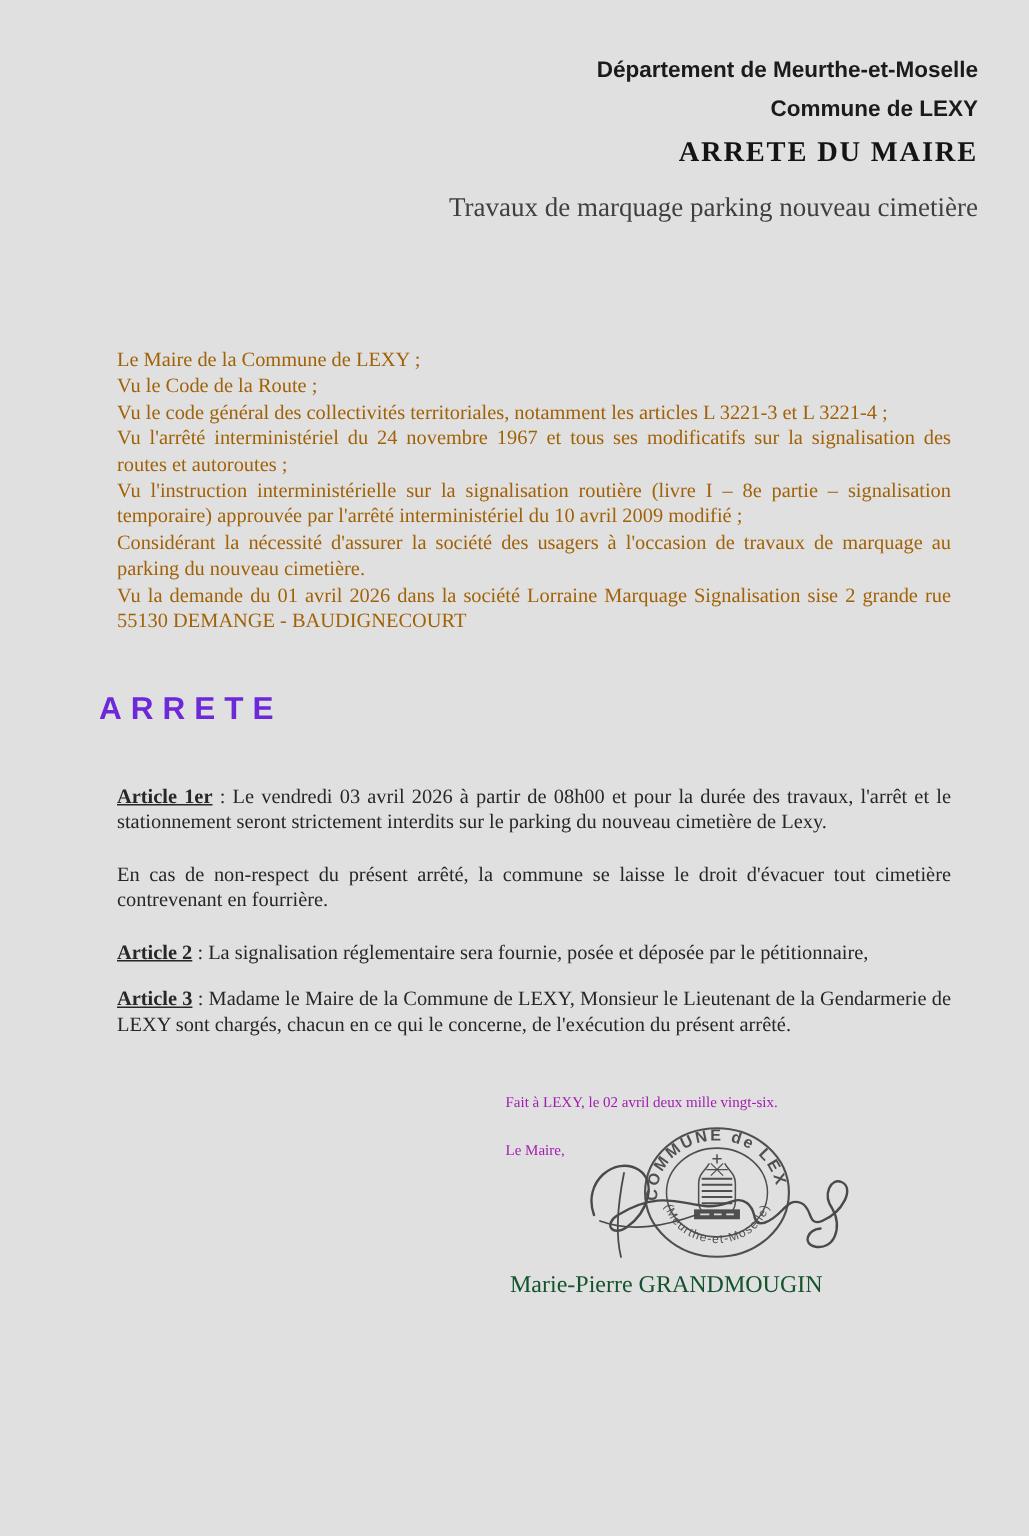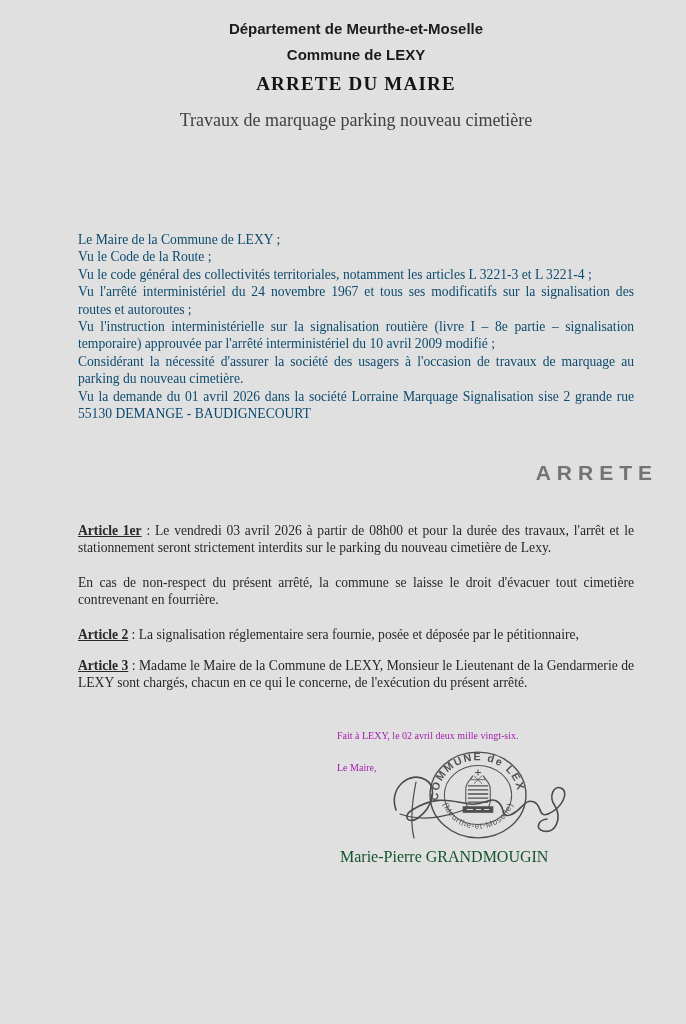--- a/index.html
+++ b/index.html
@@ -3,47 +3,47 @@
 <meta charset="utf-8">
 <style>
   html,body{margin:0;padding:0;background:#cfcfcf;}
   .page{
     position:relative;width:686px;height:1024px;margin:0 auto;
     background:#e0e0e0;
     font-family:"Liberation Serif","DejaVu Serif",serif;
     color:#262626;overflow:hidden;
   }
   
-  .hdr{position:absolute;left:60px;top:20px;width:592px;text-align:center;}
+  .hdr{position:absolute;left:60px;top:38px;width:592px;text-align:right;}
   .hdr-dept,.hdr-commune{
     font-family:"Liberation Sans","DejaVu Sans",sans-serif;
     font-weight:700;font-size:15px;color:#1b1b1b;line-height:17px;
   }
   .hdr-commune{margin-top:9px;}
   .hdr-doctype{
     font-size:19px;font-weight:700;letter-spacing:1.2px;color:#141414;
     margin-top:9px;line-height:24px;
   }
   .hdr-subject{
     font-size:20px;font-weight:700;letter-spacing:.6px;color:#141414;
     margin-top:12px;line-height:26px;
   }
   .hdr-works{font-size:18px;font-weight:400;margin-top:12px;line-height:24px;color:#404040;}
   
   .preamble{
     position:absolute;left:78px;top:231px;width:556px;
-    font-size:13.6px;line-height:17.4px;text-align:justify;color:#0c4a6e;
+    font-size:13.6px;line-height:17.4px;text-align:justify;color:#a16207;
   }
   .preamble p{margin:0;}
   
   .arrete-heading{
-    position:absolute;left:60px;top:461px;width:592px;text-align:right;
+    position:absolute;left:60px;top:461px;width:592px;text-align:left;
     font-family:"Liberation Sans","DejaVu Sans",sans-serif;
     font-weight:700;font-size:21px;letter-spacing:6px;padding-left:6px;
-    color:#737373;
+    color:#6d28d9;
   }
   
   .article{
     position:absolute;left:78px;width:556px;margin:0;
     font-size:13.6px;line-height:17.4px;text-align:justify;color:#272727;
   }
   .article-1{top:522px;}
   .article-towing{top:574px;}
   .article-2{top:626px;}
   .article-3{top:657px;}

